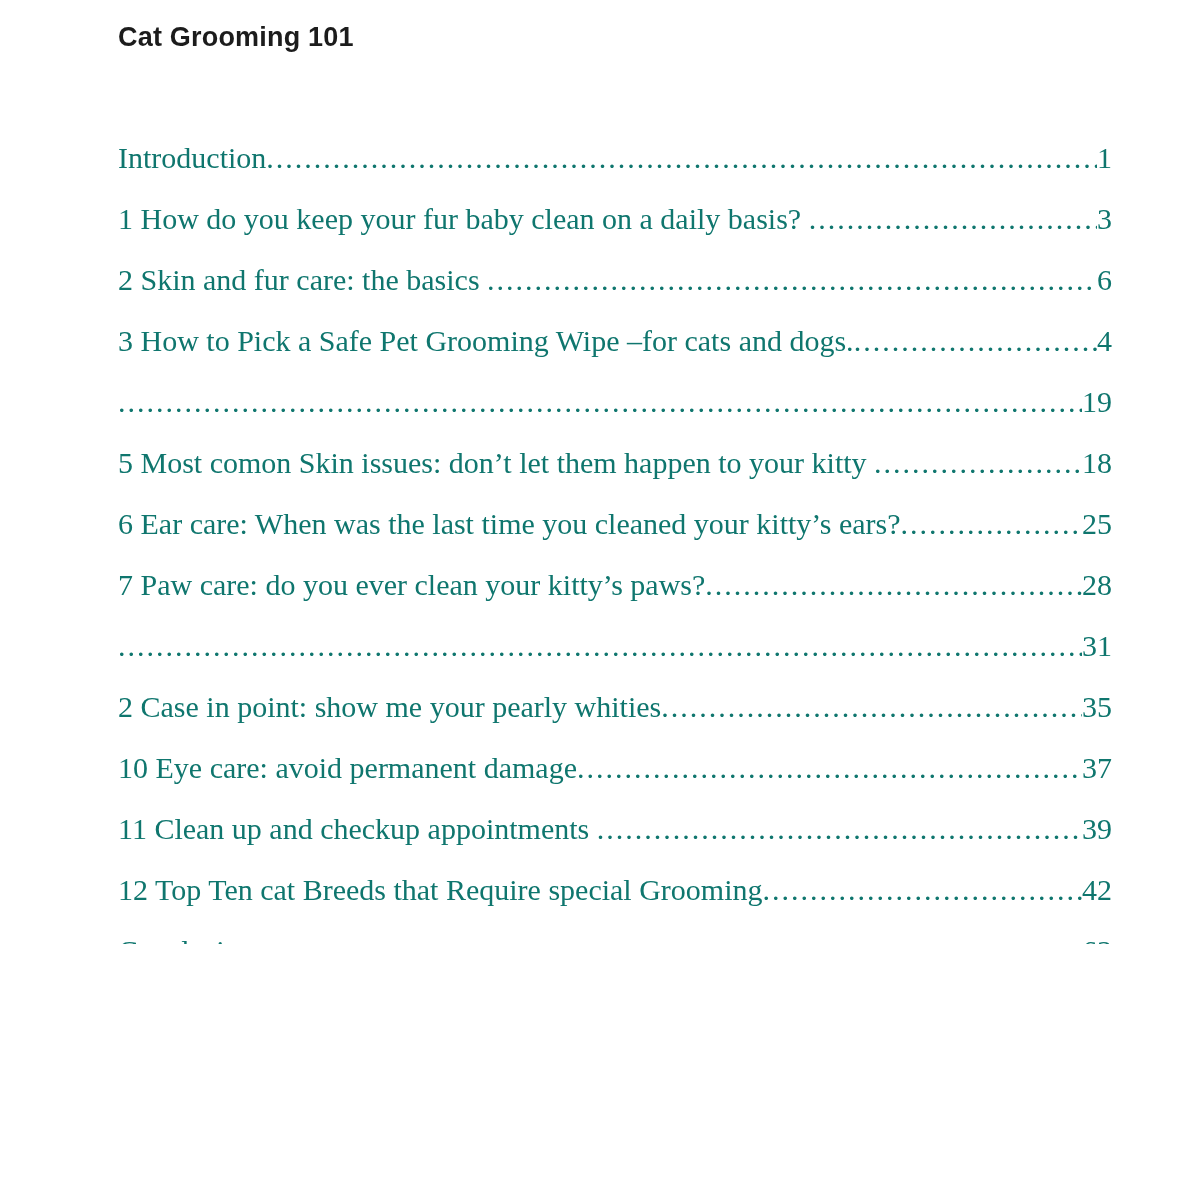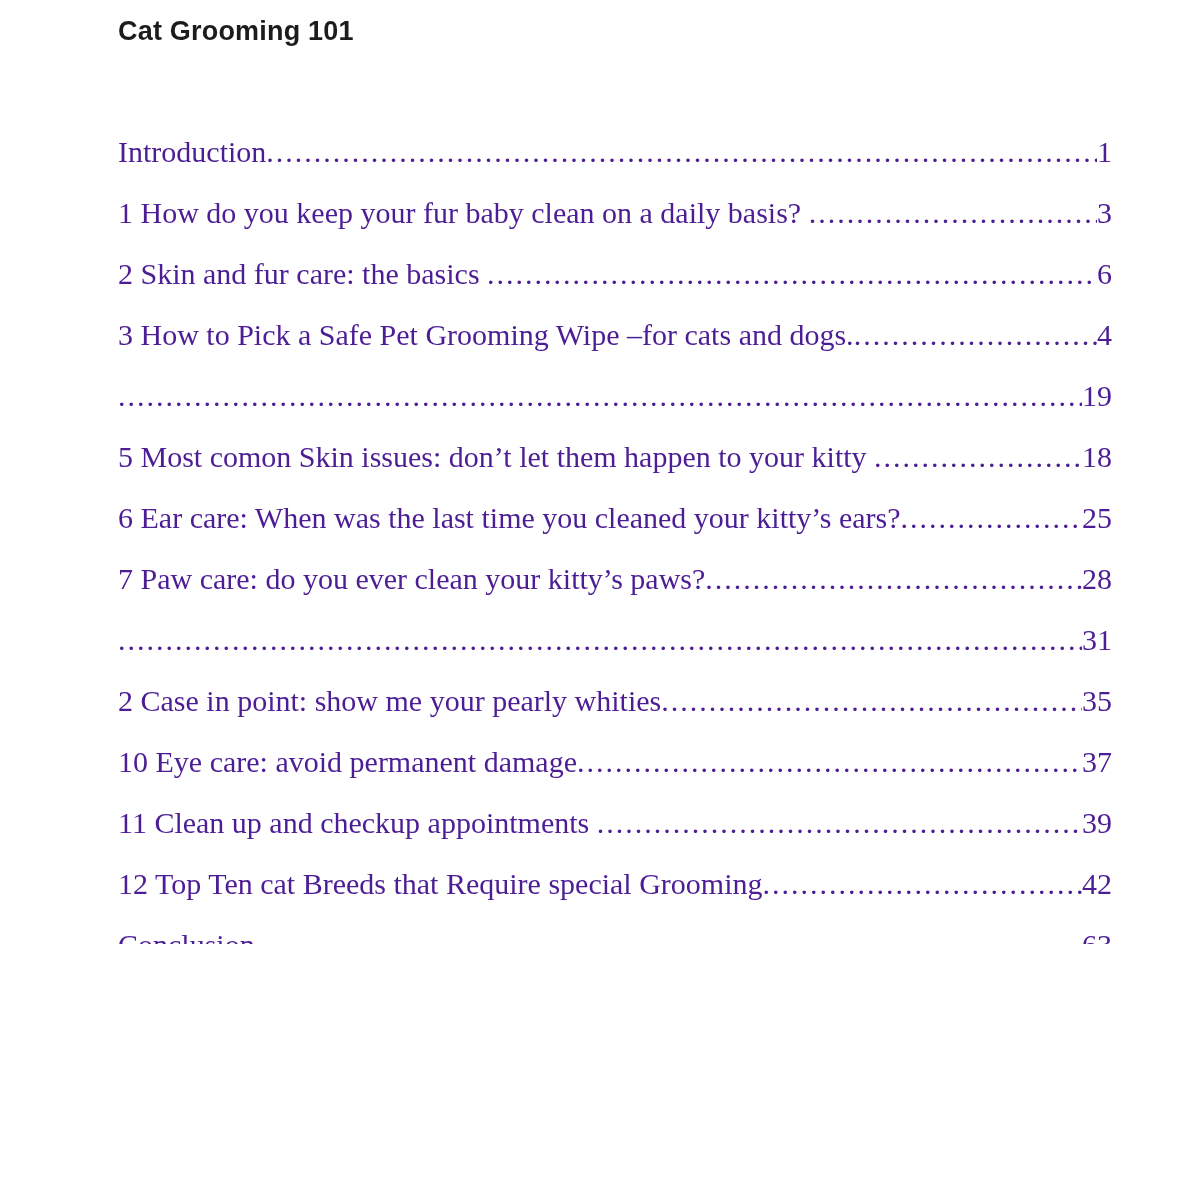--- a/index.html
+++ b/index.html
@@ -6,21 +6,21 @@
     margin: 0;
     padding: 0;
     background: #ffffff;
   }
   .page {
     position: relative;
     width: 1200px;
     height: 944px;
     background: #ffffff;
     box-sizing: border-box;
-    padding: 14px 88px 0 118px;
+    padding: 20px 88px 0 118px;
     overflow: hidden;
   }
   .running-header {
     font-family: "Liberation Sans", sans-serif;
     font-weight: 700;
     font-size: 27px;
     line-height: 34px;
     color: #1c1c1c;
     letter-spacing: 0.2px;
   }
@@ -35,21 +35,21 @@
   }
   .toc-list {
     margin-top: 86px;
   }
   .toc-row {
     display: flex;
     align-items: baseline;
     font-family: "Liberation Serif", serif;
     font-size: 30px;
     line-height: 35px;
-    color: #4c1d95;
+    color: #0f766e;
     margin-bottom: 26px;
   }
   .toc-label {
     white-space: pre;
     flex: 0 0 auto;
   }
   .toc-dots {
     flex: 1 1 auto;
     overflow: hidden;
     white-space: nowrap;

